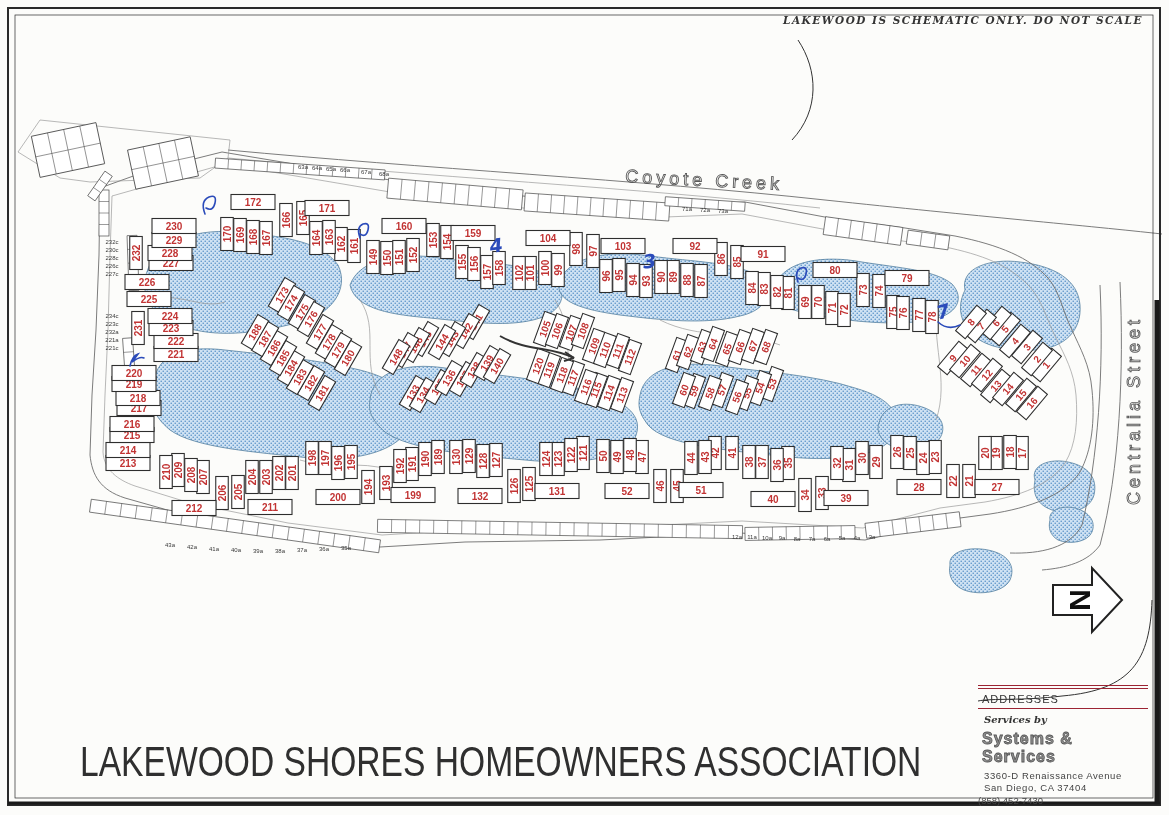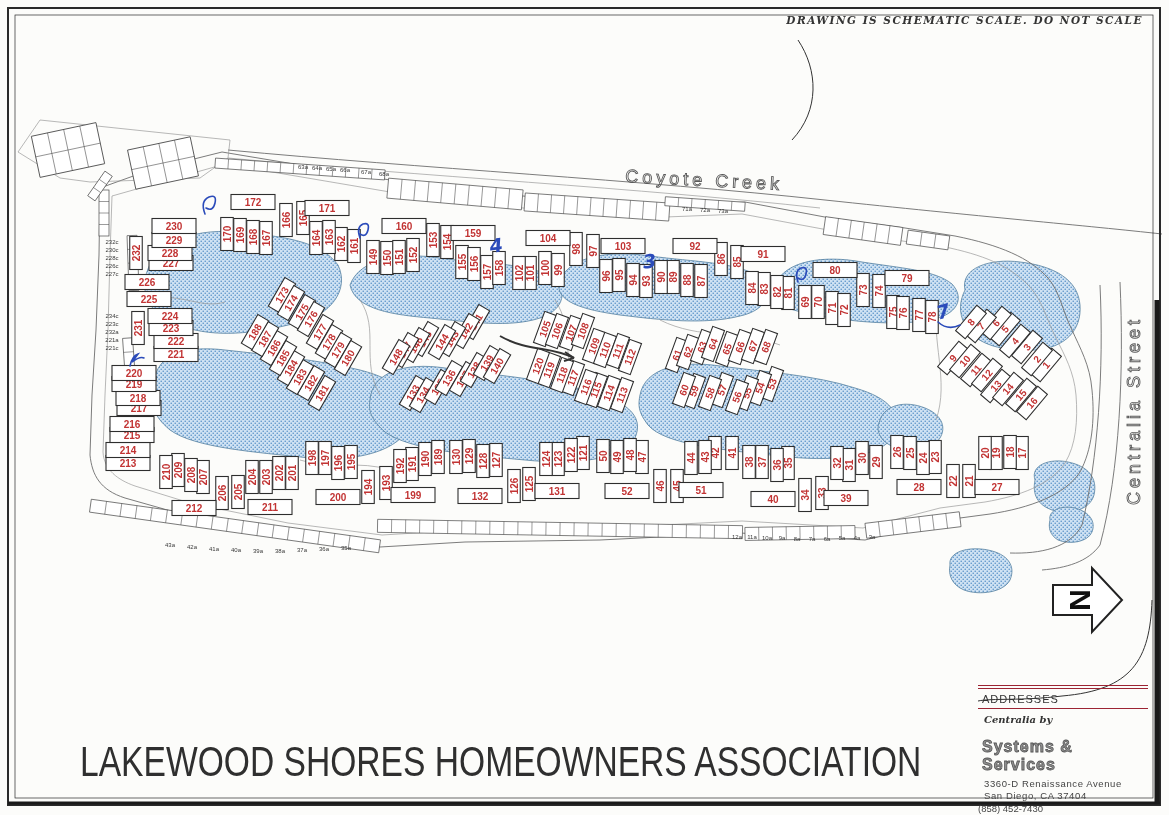--- a/index.html
+++ b/index.html
@@ -22,21 +22,21 @@
   .disclaimer{position:absolute;right:26px;top:14px;color:#333;
       font:italic bold 10.5px "DejaVu Serif",serif;letter-spacing:1.5px;}
   .title{position:absolute;left:80px;top:738px;color:#2f2f2f;white-space:nowrap;
       font:42px "Liberation Sans",sans-serif;transform:scaleX(.80);transform-origin:left center;}
   .addr{position:absolute;left:978px;top:684px;width:170px;color:#333;}
   .addr .rule{height:0;border-top:1px solid #9c2433;margin:1px 0;}
   .addr .rule.dbl{border-top:1px solid #9c2433;border-bottom:1px solid #9c2433;height:2px;}
   .addr .hd{font:11px "Liberation Sans",sans-serif;letter-spacing:1px;margin:4px 0 3px 4px;}
   .addr .prep{font:italic bold 10px "DejaVu Serif",serif;margin:5px 0 1px 6px;}
   .addr .co{font:bold 16px "Liberation Sans",sans-serif;color:#909090;
-            -webkit-text-stroke:0.8px #555;letter-spacing:1px;margin:13px 0 4px 4px;}
+            -webkit-text-stroke:0.8px #555;letter-spacing:1px;margin:5px 0 4px 4px;}
   .addr .ln{font:9.5px "Liberation Sans",sans-serif;letter-spacing:0.6px;color:#444;margin:1px 0 0 6px;}
   .addr .ph{font:9.5px "Liberation Sans",sans-serif;color:#444;text-align:left;margin-top:2px;}
 </style>
 </head>
 <body>
 
 <div class="page">
 
 <svg width="1169" height="815" viewBox="0 0 1169 815">
   <defs>
@@ -1253,28 +1253,28 @@
   <path d="M798,40 C818,70 820,110 792,140" fill="none" stroke="#333" stroke-width="1"></path>
   <g>
     <rect class="frame" x="8" y="8" width="1152" height="797" stroke-width="2"></rect>
     <rect class="frame" x="15" y="15" width="1138" height="783" stroke-width="0.7"></rect>
     <line x1="1157" y1="300" x2="1157" y2="804" stroke="#1a1a1a" stroke-width="5"></line>
     <line x1="8" y1="803" x2="1160" y2="803" stroke="#1a1a1a" stroke-width="3"></line>
     <path d="M1152,600 C1150,660 1132,690 1062,696 C1022,701 992,698 978,701" fill="none" stroke="#333" stroke-width="1"></path>
   </g>
 </svg>
 
-<div class="disclaimer">DRAWING IS SCHEMATIC SCALE.  DO NOT SCALE</div>
+<div class="disclaimer">LAKEWOOD IS SCHEMATIC ONLY.  DO NOT SCALE</div>
 
 <div class="title">LAKEWOOD SHORES HOMEOWNERS ASSOCIATION</div>
 
 <div class="addr">
   <div class="rule dbl"></div>
   <div class="hd">ADDRESSES</div>
   <div class="rule"></div>
-  <div class="prep">Centralia by</div>
+  <div class="prep">Services by</div>
   <div class="co">Systems &amp; Services</div>
   <div class="ln">3360-D Renaissance Avenue</div>
   <div class="ln">San Diego, CA 37404</div>
   <div class="ph">(858) 452-7430</div>
 </div>
 
 </div>
 
 </body></html>

